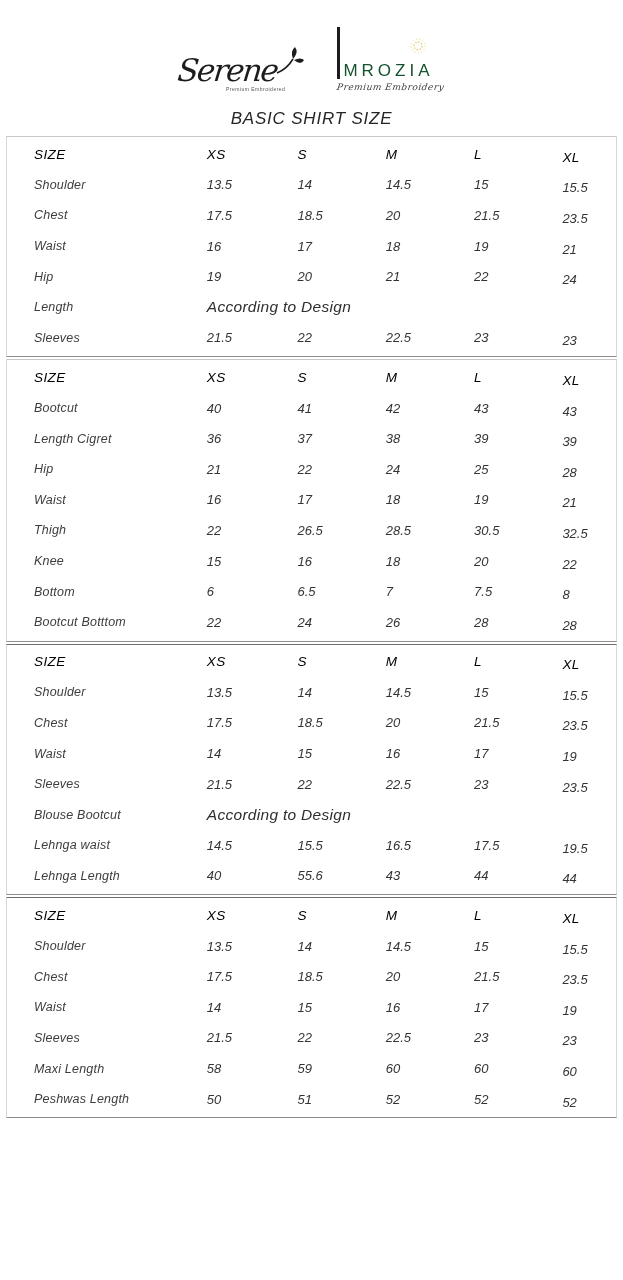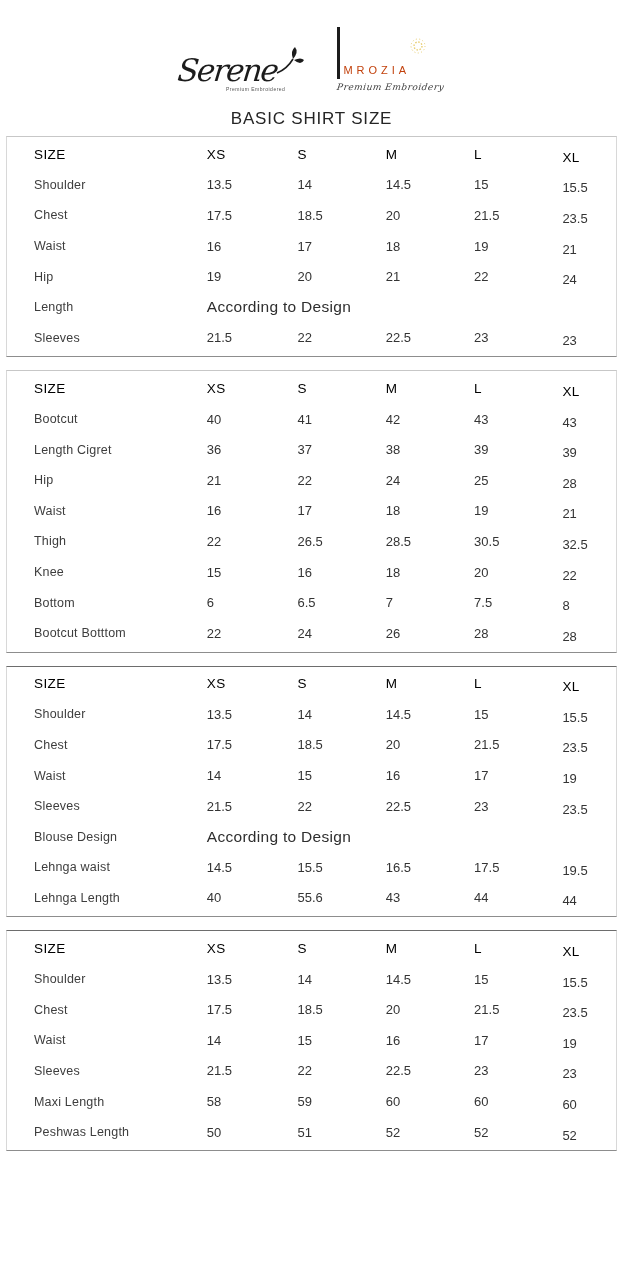--- a/index.html
+++ b/index.html
@@ -17,28 +17,28 @@
   .serene-name{
     font-family:"DejaVu Serif","Liberation Serif",serif;
     font-style:italic;font-size:31px;line-height:30px;color:#1c1c1c;
     letter-spacing:-2px;transform:skewX(-6deg);
   }
   .serene-sprig{position:absolute;top:-12px;right:-2px;}
   .serene-tagline{font-size:5px;color:#555;letter-spacing:.5px;margin-top:1px;align-self:flex-end;margin-right:-8px;}
   .imrozia{display:flex;flex-direction:column;align-items:flex-start;position:relative;}
   .imrozia-line{display:flex;align-items:flex-end;}
   .imrozia-i{width:3px;height:52px;background:#1c1c1c;margin-right:3px;}
-  .imrozia-rest{font-size:11px;letter-spacing:4px;color:#c2410c;line-height:17px;}
+  .imrozia-rest{font-size:17px;letter-spacing:4px;color:#14532d;line-height:17px;}
   .imrozia-sun{position:absolute;top:10px;left:72px;}
   .imrozia-tagline{
     font-family:"DejaVu Serif","Liberation Serif",serif;font-style:italic;
     font-size:9px;color:#3c3c3c;margin-top:3px;letter-spacing:.5px;transform:skewX(-8deg);
   }
   
-  .section{width:611px;margin:13px auto;}
+  .section{width:611px;margin:2px auto;font-style:italic;}
   .section-title{
     text-align:center;font-size:17px;letter-spacing:.8px;color:#252525;
     margin:17px 0 7px;font-weight:400;
   }
   .section:first-of-type .section-title{margin-top:29px;}
   .size-table{
     border-left:1px solid #d8d8d8;border-right:1px solid #d8d8d8;
     border-top:1px solid #c7c7c7;border-bottom:1px solid #8d8d8d;
     padding:2px 0 3px;
   }
@@ -257,21 +257,21 @@
       </div>
       <div class="row">
         <div class="cell label">Sleeves</div>
         <div class="cell val">21.5</div>
         <div class="cell val">22</div>
         <div class="cell val">22.5</div>
         <div class="cell val">23</div>
         <div class="cell val xl">23.5</div>
       </div>
       <div class="row">
-        <div class="cell label">Blouse Design</div>
+        <div class="cell label">Blouse Bootcut</div>
         <div class="cell span-note">According to Design</div>
       </div>
       <div class="row">
         <div class="cell label">Lehnga waist</div>
         <div class="cell val">14.5</div>
         <div class="cell val">15.5</div>
         <div class="cell val">16.5</div>
         <div class="cell val">17.5</div>
         <div class="cell val xl">19.5</div>
       </div>

